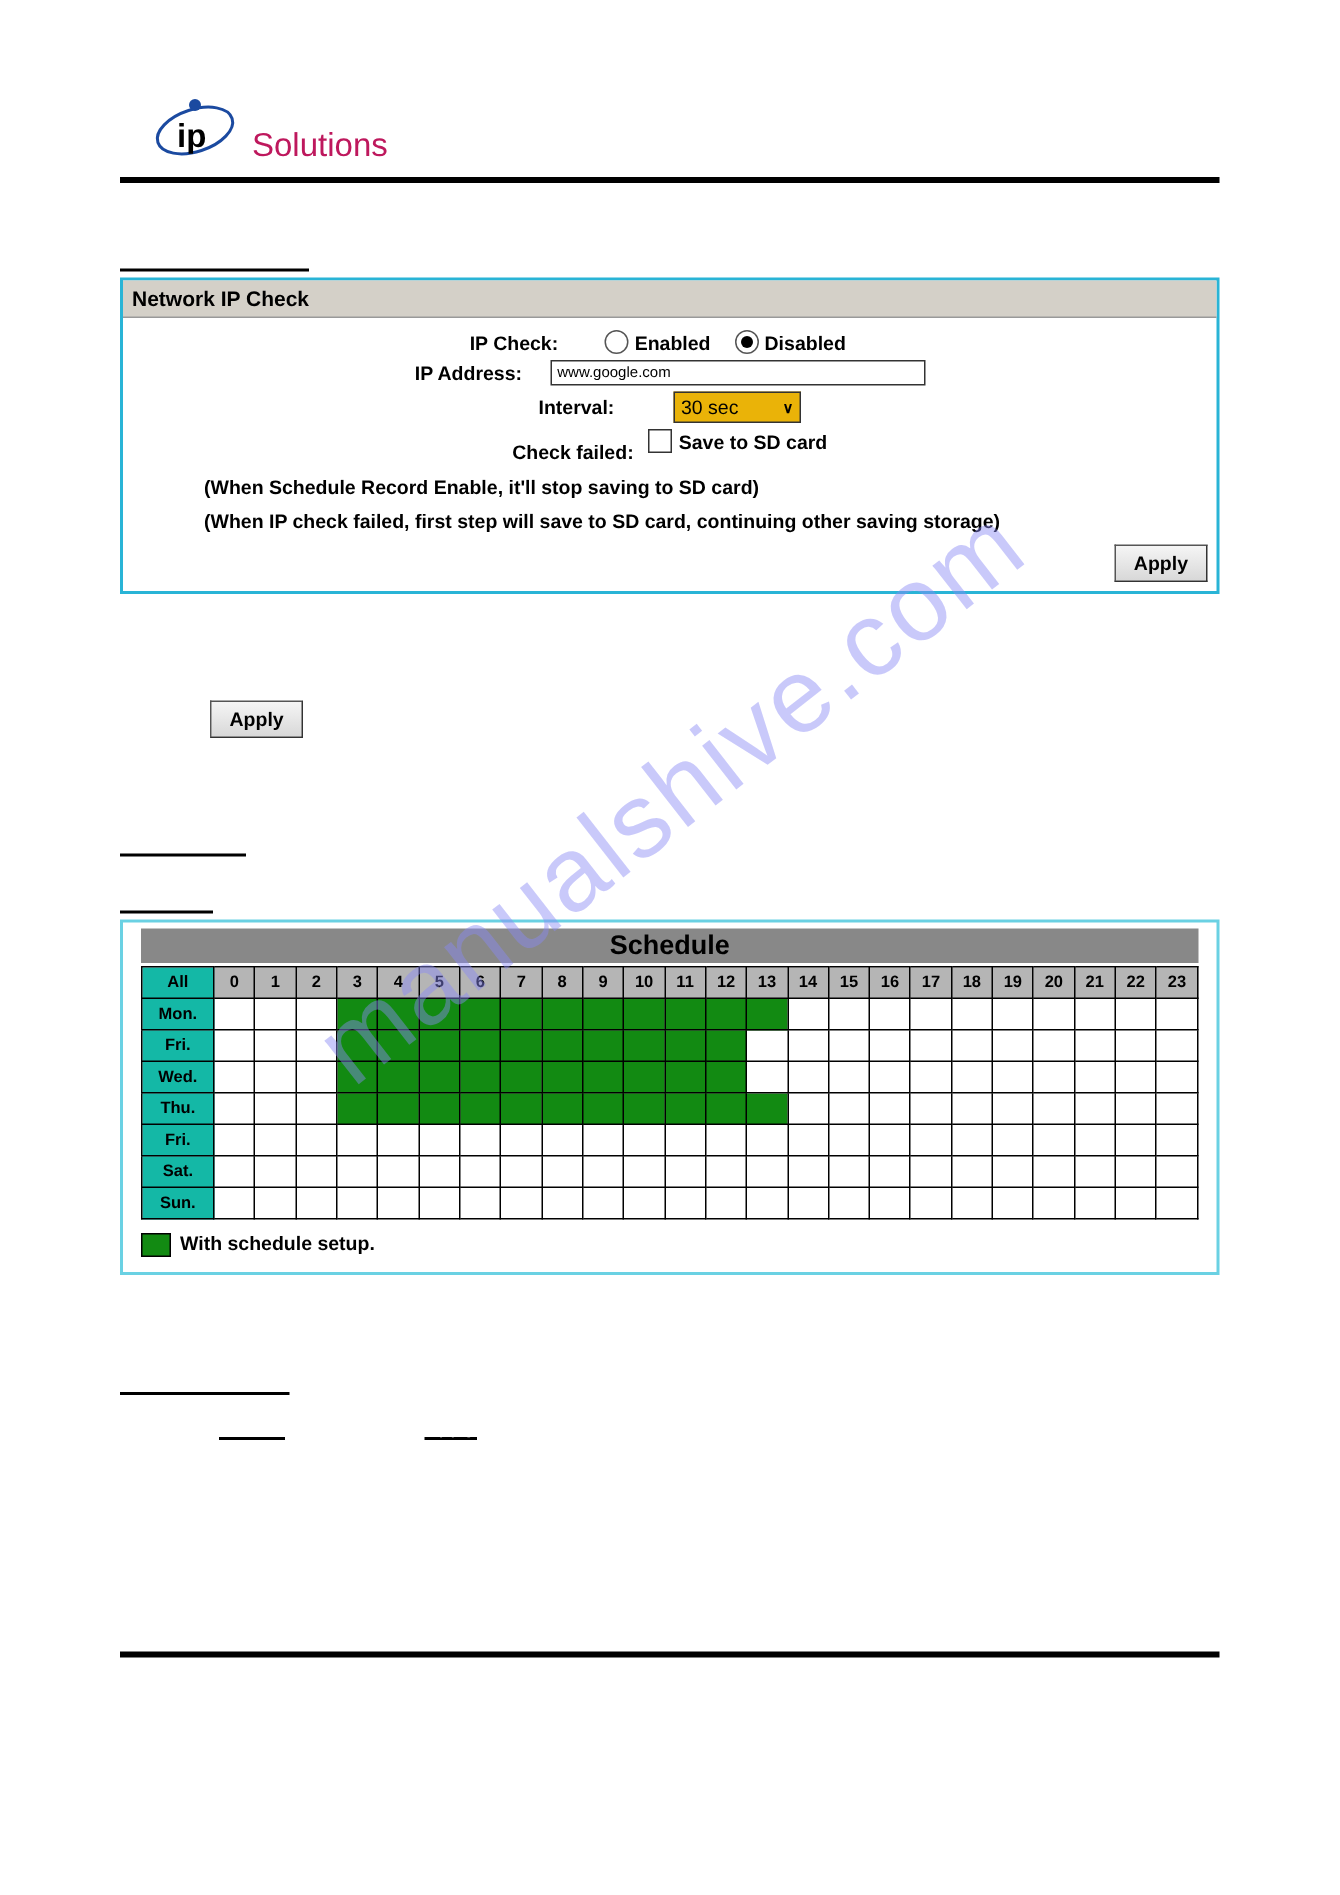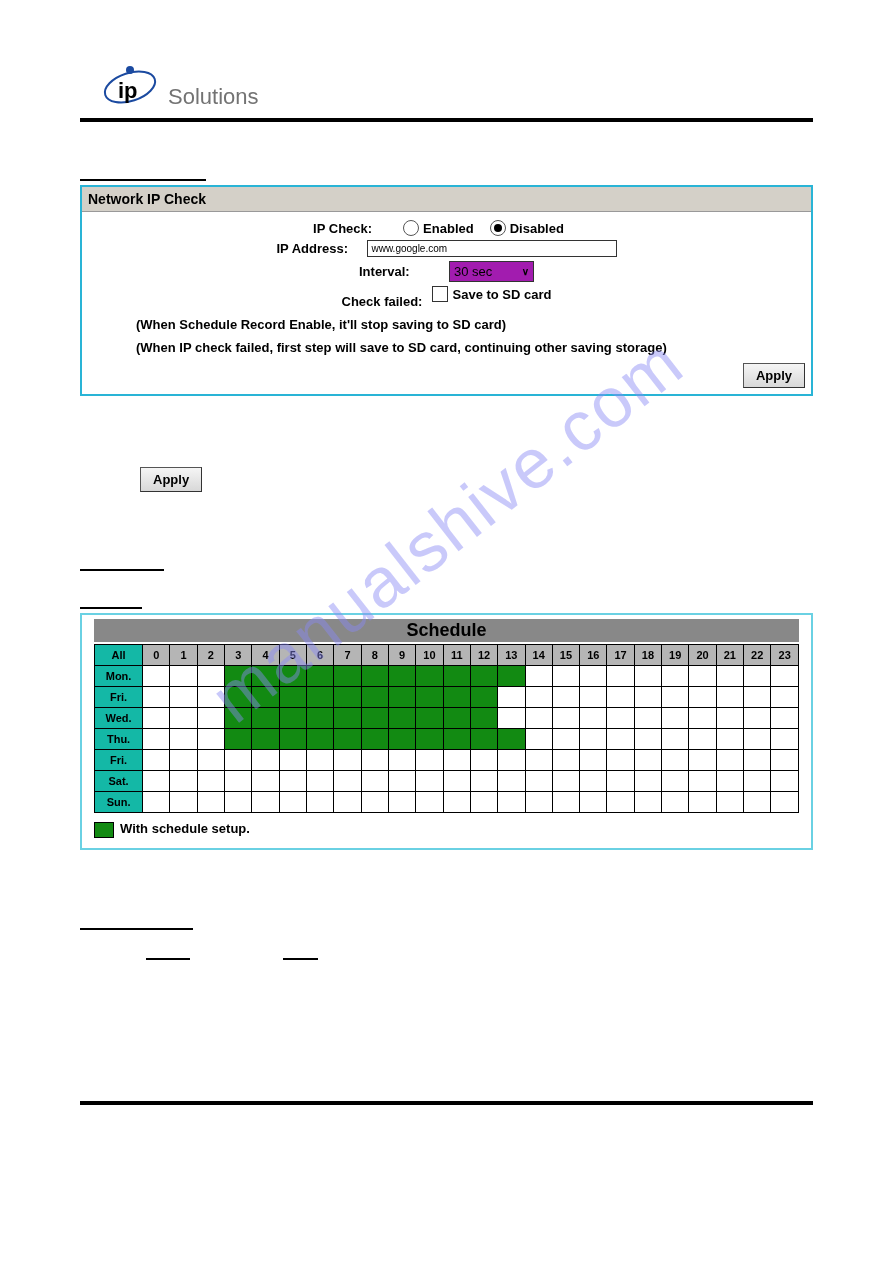--- a/index.html
+++ b/index.html
@@ -21,21 +21,21 @@
     margin-left: 20px;
   }
   .logo-svg {
     width: 60px;
     height: 50px;
   }
   .logo-text {
     font-size: 22px;
     font-weight: 300;
     margin-left: 8px;
-    color: #737373;
+    color: #be185d;
   }
   .heavy-rule {
     border: 0;
     border-top: 4px solid #000;
     margin: 8px 0 40px 0;
   }
   .heavy-rule-bottom {
     border: 0;
     border-top: 4px solid #000;
     margin-top: 140px;
@@ -103,21 +103,21 @@
     font-size: 10px;
   }
   .select-box {
     border: 1px solid #333;
     padding: 2px 4px;
     width: 75px;
     font-size: 13px;
     display: inline-flex;
     justify-content: space-between;
     align-items: center;
-    background: #a21caf;
+    background: #eab308;
   }
   .select-caret {
     font-size: 10px;
     color: #000;
     font-weight: bold;
   }
   .checkbox {
     width: 14px;
     height: 14px;
     border: 1px solid #333;

